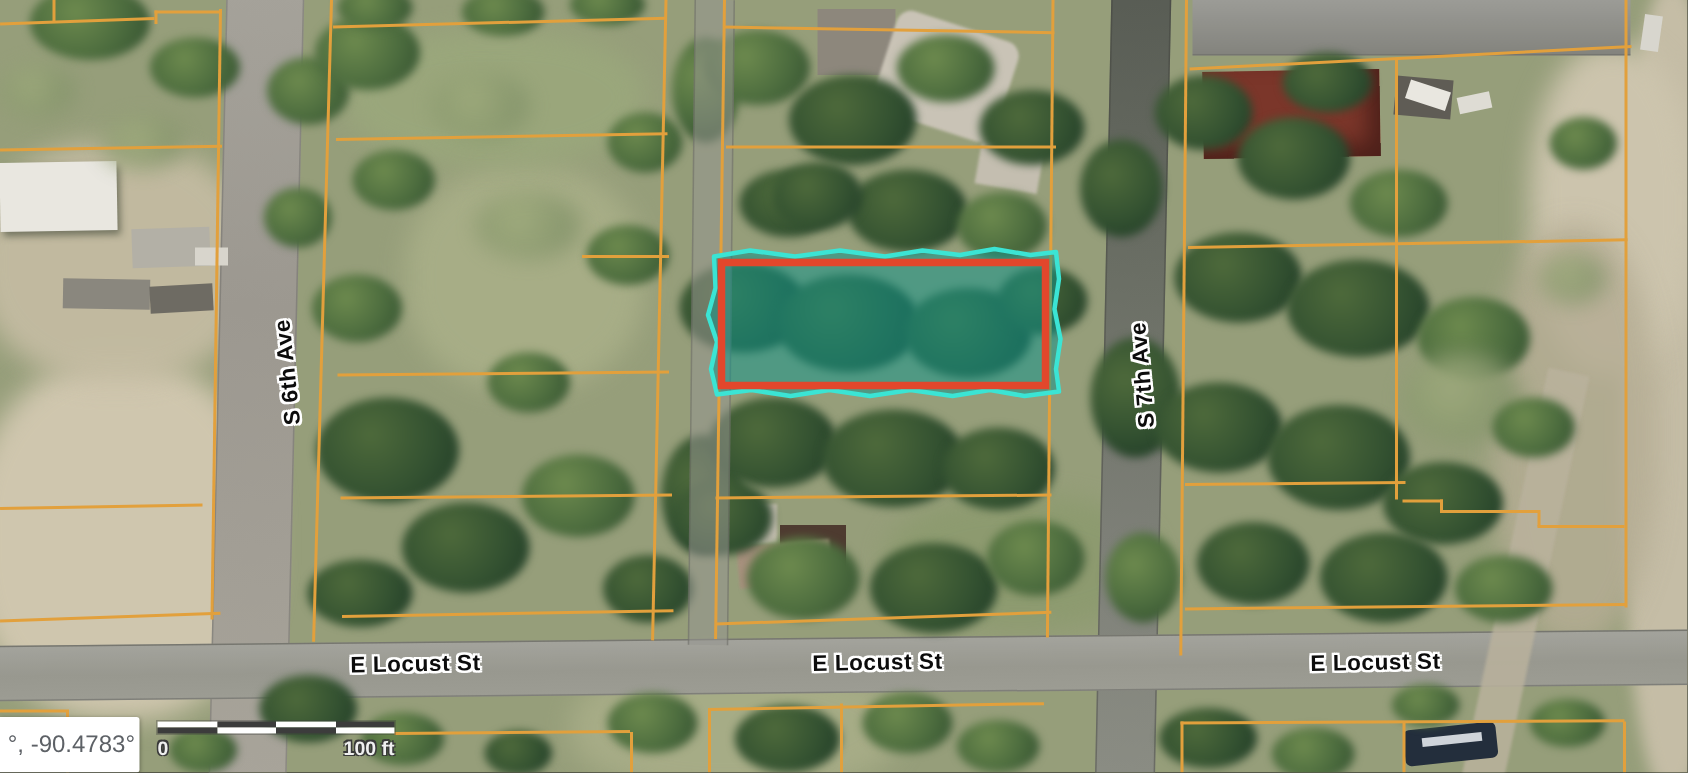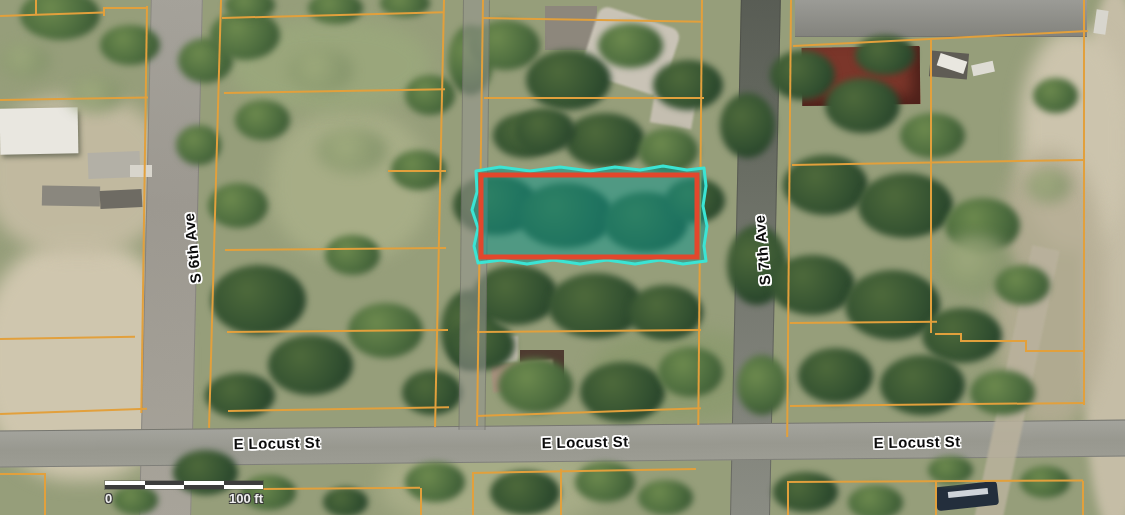--- a/index.html
+++ b/index.html
@@ -256,14 +256,17 @@
         <div class="cw"></div>
         <div class="cd"></div>
         <div class="cw"></div>
     </div>
     <div class="labels">
       <span>0</span>
       <span>100 ft</span>
     </div>
   </div>
 
+  <div class="coord-box">
+    <span>°, -90.4783°</span>
+  </div>
 
 </div>
 
 </body></html>

